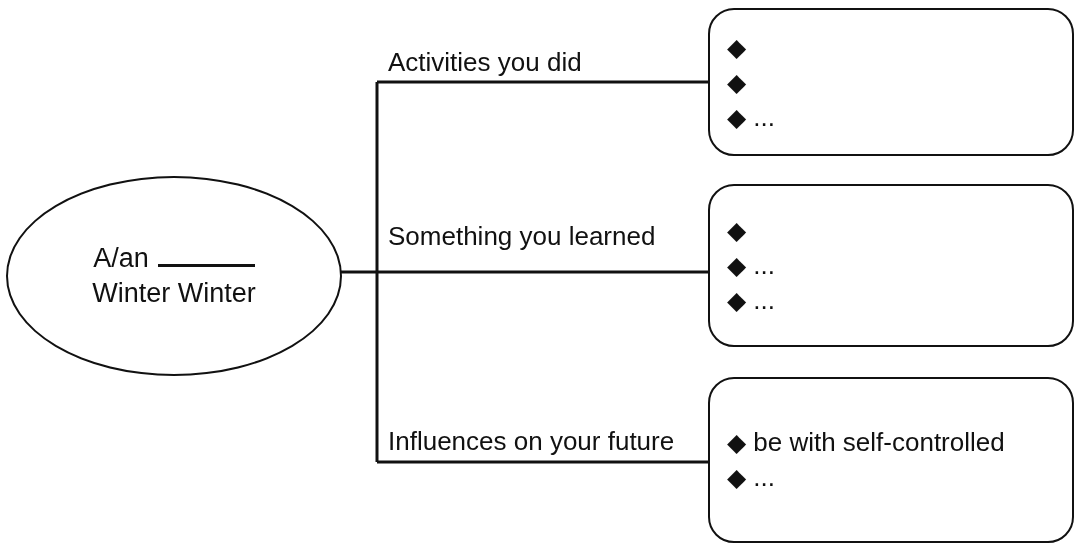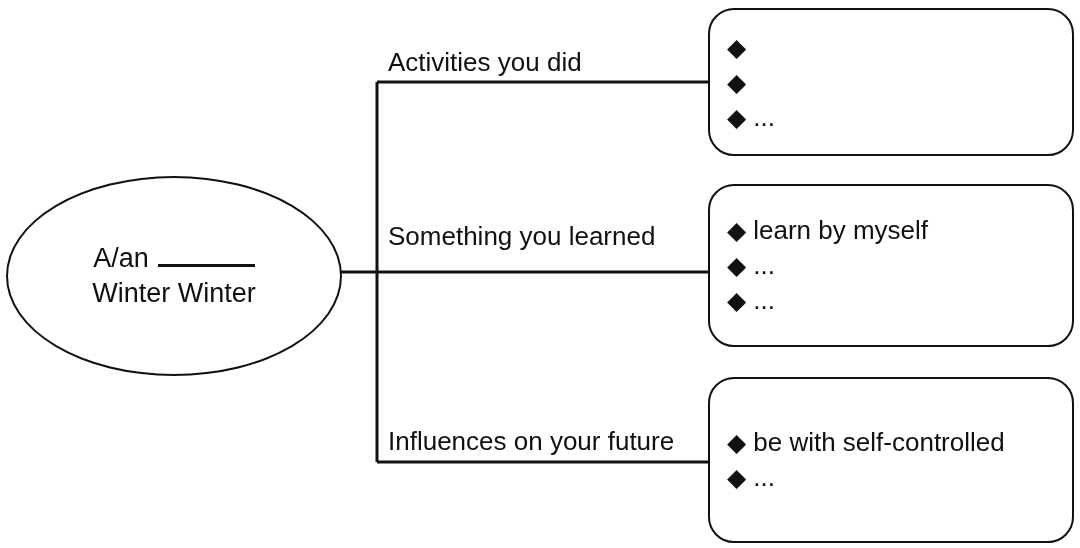--- a/index.html
+++ b/index.html
@@ -127,21 +127,20 @@
     </div>
     <div class="leaf-item">
       <span class="bullet">◆</span>
       <span>...</span>
     </div>
   </div>
 
   <div class="leaf-box box-1">
     <div class="leaf-item">
       <span class="bullet">◆</span>
-      <span>learn by myself</span>
     </div>
     <div class="leaf-item">
       <span class="bullet">◆</span>
       <span>...</span>
     </div>
     <div class="leaf-item">
       <span class="bullet">◆</span>
       <span>...</span>
     </div>
   </div>

